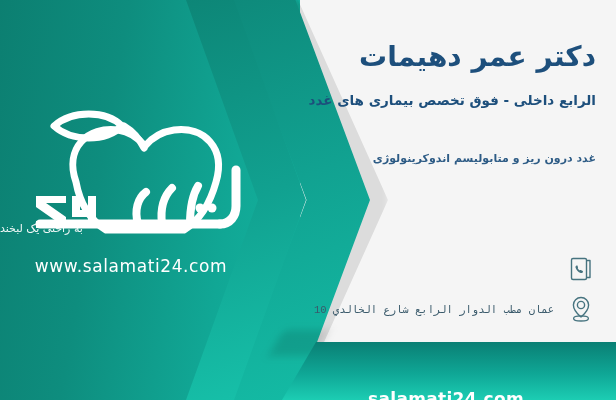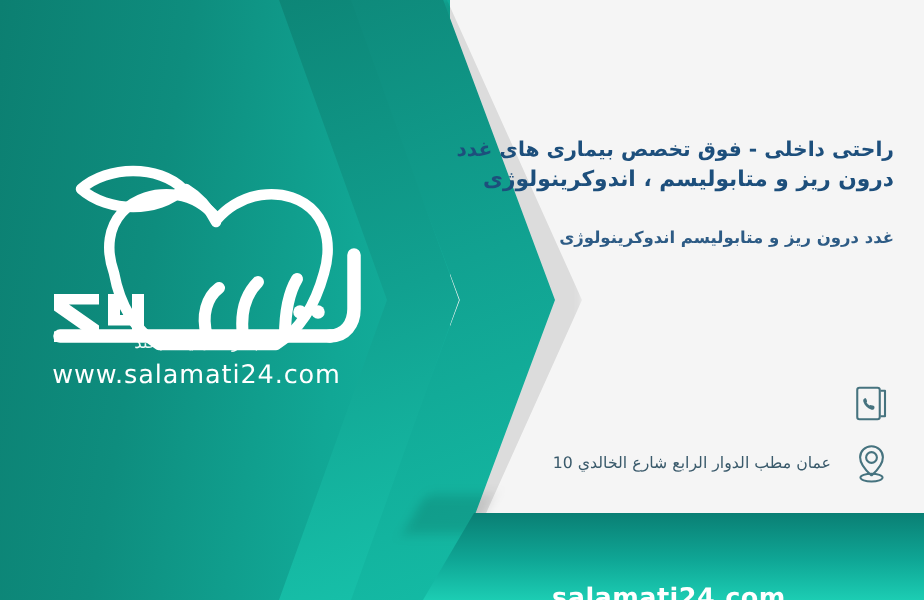--- a/index.html
+++ b/index.html
@@ -45,29 +45,29 @@
   }
 
   
   .logo{
     position:absolute;left:14px;top:96px;
     width:262px;height:172px;
   }
   .logo svg{display:block;width:100%;height:100%;}
   .logo-tagline{
     position:absolute;left:0;top:222px;width:262px;
-    text-align:center;
+    text-align:left;
     color:#ffffff;
     font-size:11px;
     letter-spacing:1px;
     direction:rtl;
     opacity:.95;
   }
   .logo-url{
-    position:absolute;left:0;top:240px;width:262px;
+    position:absolute;left:0;top:256px;width:262px;
     text-align:center;
     color:#ffffff;
     font-size:17px;
     letter-spacing:.6px;
     direction:ltr;
   }
 
   
   .doctor-name{
     position:absolute;right:20px;top:40px;
@@ -102,20 +102,21 @@
     width:34px;height:34px;
     display:flex;align-items:center;justify-content:center;
     color:#3d6b78;flex:0 0 auto;
   }
   .contact-icon svg{display:block;}
   .contact-text{
     color:#3a5a6b;
     font-size:10.5px;
     direction:rtl;text-align:right;
     white-space:nowrap;
+    font-family:Liberation Mono, monospace;
   }
 
   
   .footer{
     position:absolute;left:282px;bottom:0;
     width:334px;height:58px;
     background:linear-gradient(180deg,#0a7f74 0%,#0fa796 55%,#1ccdb3 100%);
     clip-path:polygon(34px 0, 100% 0, 100% 100%, 0 100%);
   }
   .footer-label{
@@ -165,22 +166,22 @@
 
       <g fill="#ffffff">
         <path d="M22 100 h30 v7 h-20 l20 14 v11 h-30 v-7 h20 l-20 -14 z"></path>
         <path d="M58 100 h8 v14 h8 v-14 h8 v32 h-8 v-11 h-16 z"></path>
       </g>
     </svg>
   </div>
   <div class="logo-tagline">به راحتی یک لبخند</div>
   <div class="logo-url">www.salamati24.com</div>
 
-  <div class="spec-line spec-1">راحتی داخلی - فوق تخصص بیماری های غدد</div>
-  <div class="spec-line spec-2">درون ریز و متابولیسم ، اندوکرینولوژی</div>
+  <div class="doctor-name">دکتر عمر دهیمات</div>
+  <div class="spec-line spec-1">الرابع داخلی - فوق تخصص بیماری های غدد</div>
   <div class="spec-line spec-4">غدد درون ریز و متابولیسم اندوکرینولوژی</div>
 
   <div class="contact contact-phone">
     <span class="contact-icon">
       <svg width="24" height="26" viewBox="0 0 24 26" fill="none" xmlns="http://www.w3.org/2000/svg">
         <rect x="2.5" y="2.5" width="15" height="21" rx="1.5" stroke="#46737f" stroke-width="1.4"></rect>
         <path d="M18 4.5 h3 v17 h-3" stroke="#46737f" stroke-width="1.4" stroke-linejoin="round"></path>
         <path d="M8 9.5 c-1.2 0 -1.8 1.1 -1.4 2.3 c.9 2.6 2.6 4.3 5.1 5.2 c1.2 .4 2.3 -.2 2.3 -1.4 c0 -.7 -.5 -1 -1.2 -1.2 l-1.1 -.3 c-.4 -.1 -.7 0 -.9 .3 c-.9 -.5 -1.6 -1.2 -2.1 -2.1 c.3 -.2 .4 -.5 .3 -.9 l-.3 -1.1 c-.2 -.6 -.5 -1 -1.2 -1 z" fill="#46737f"></path>
       </svg>
     </span>

